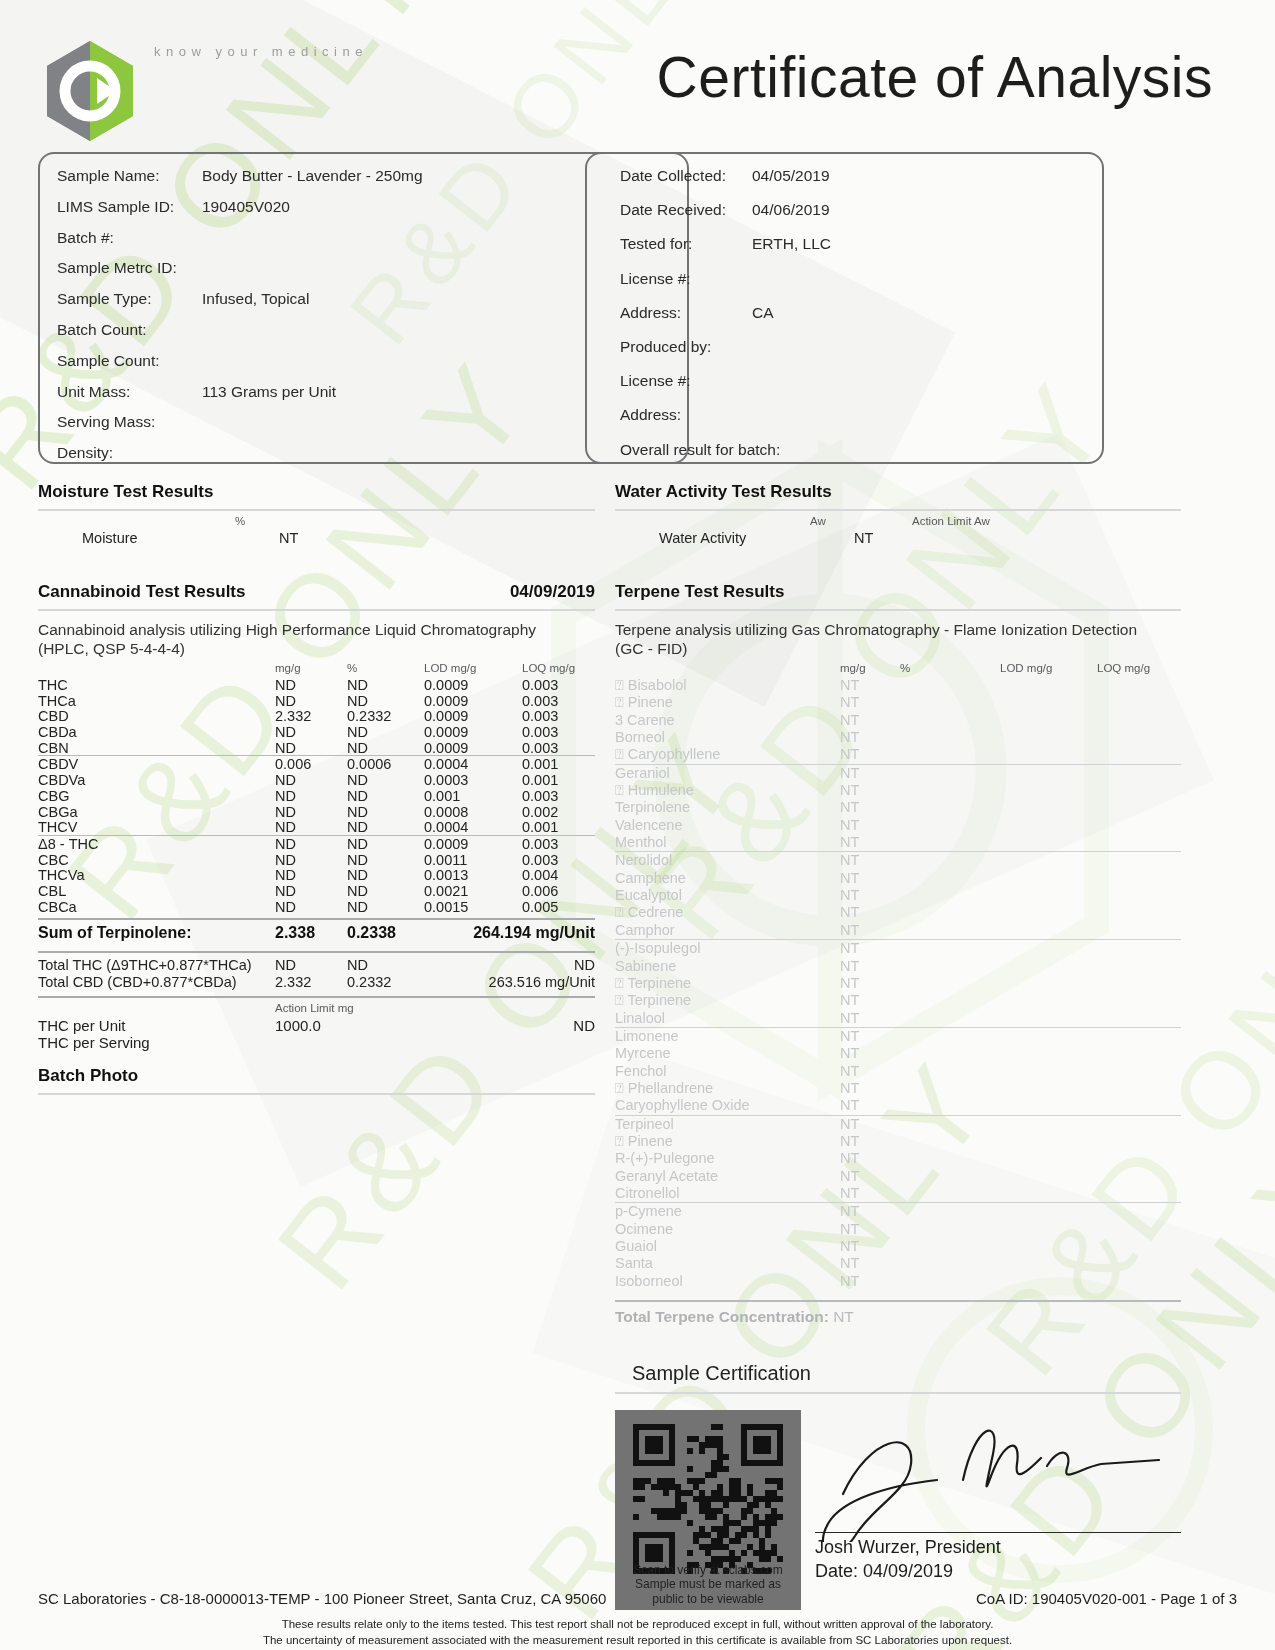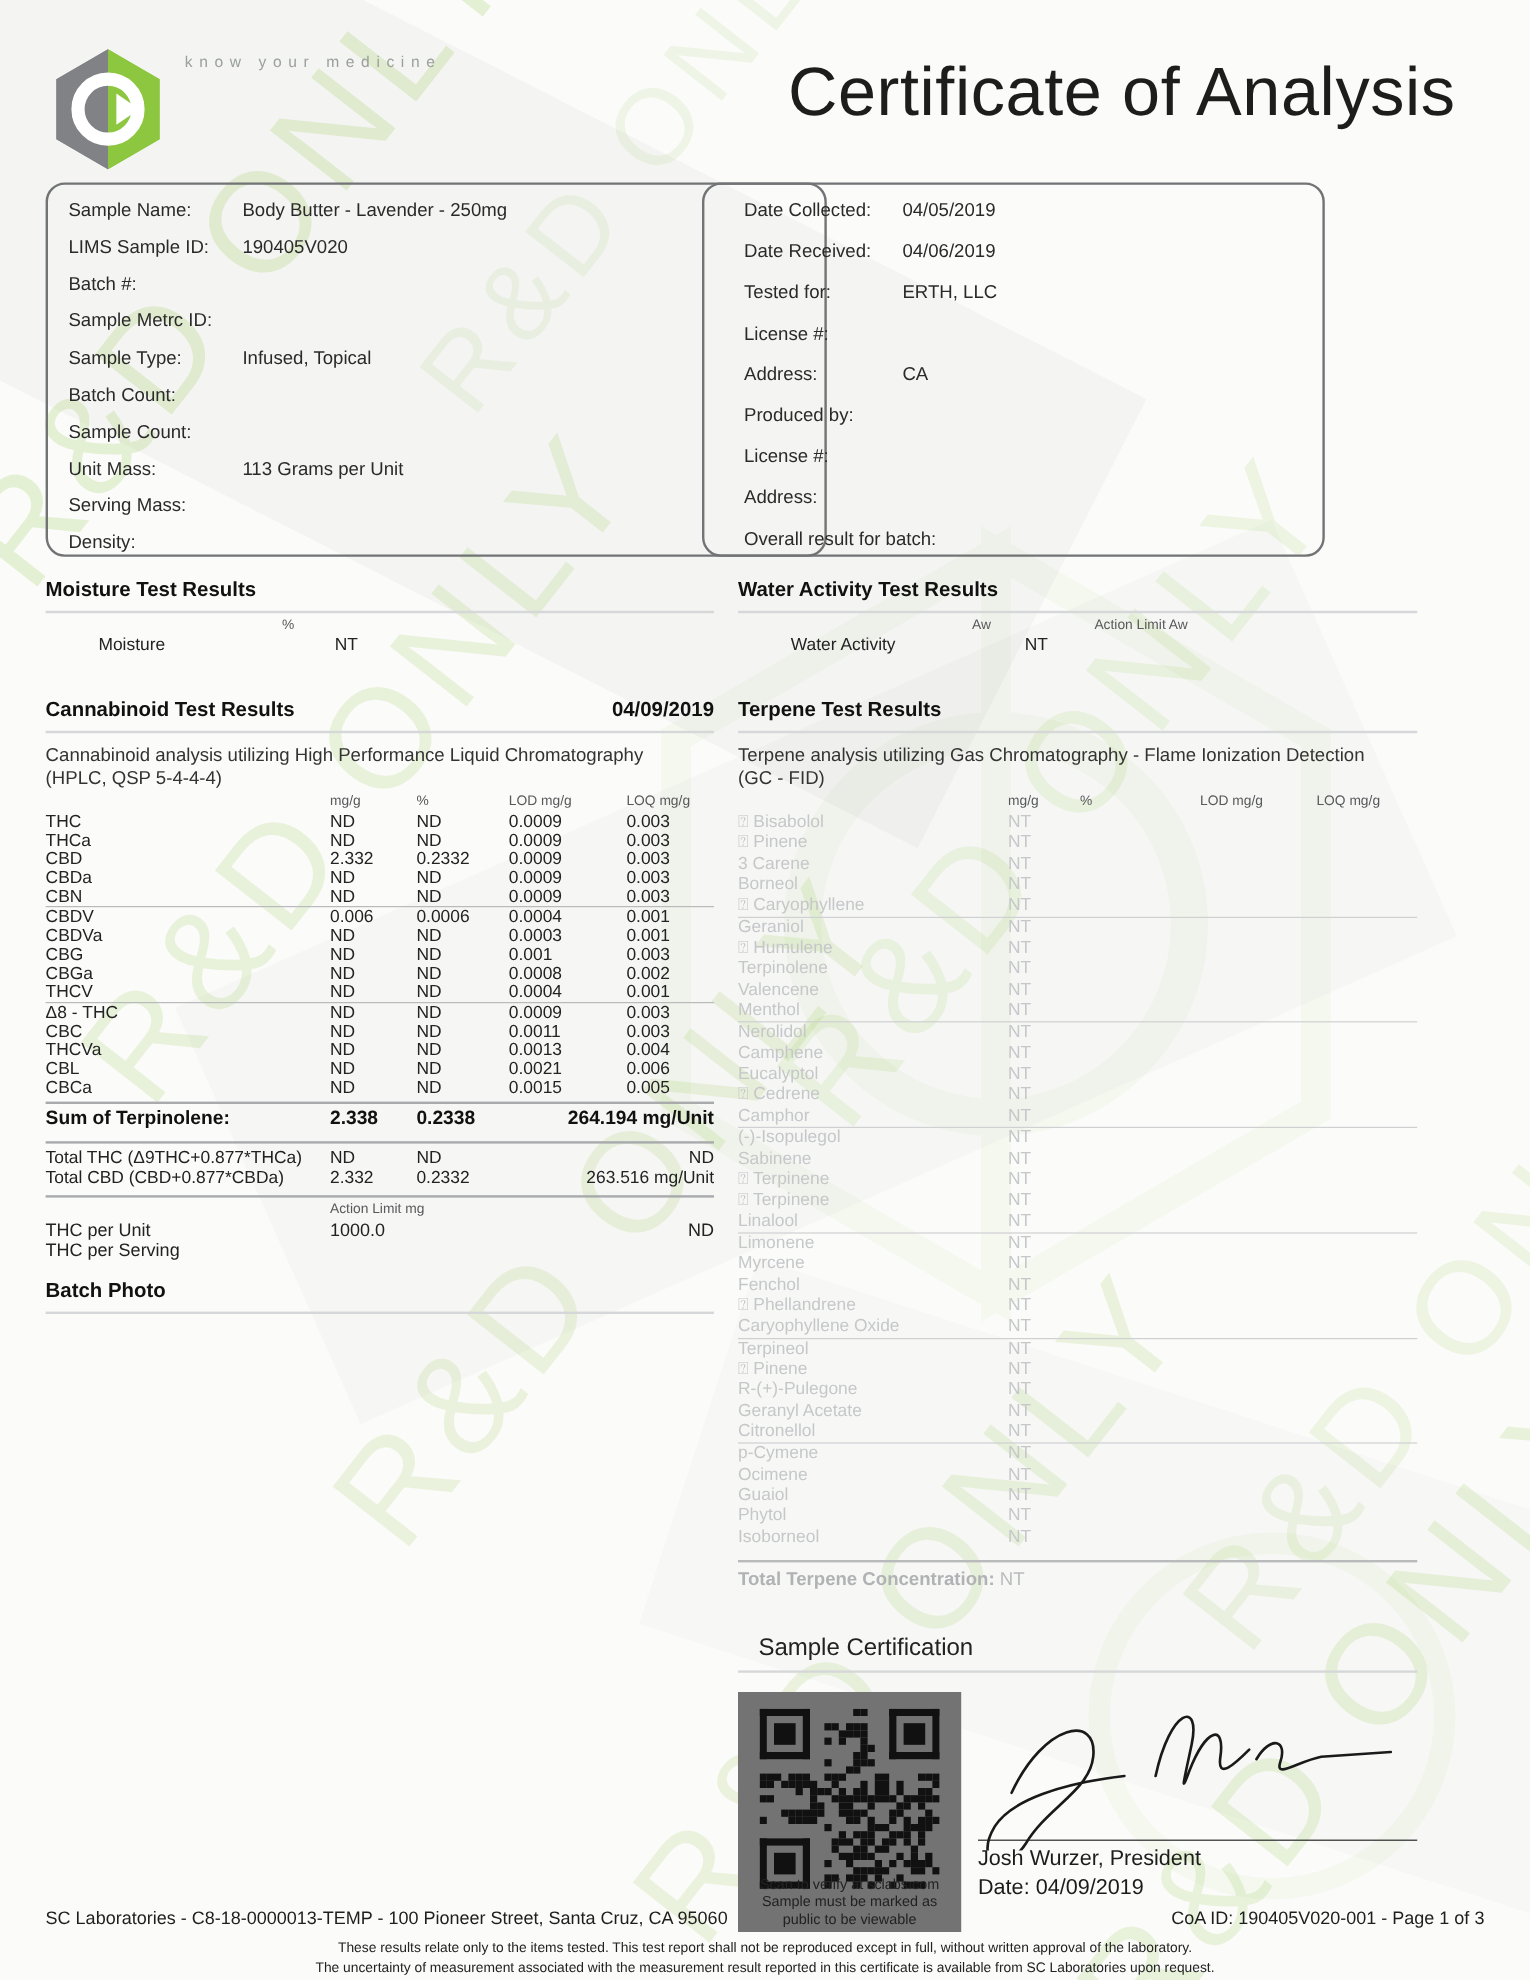--- a/index.html
+++ b/index.html
@@ -533,21 +533,21 @@
           </div>
           <div class="t-row">
             <span class="tn">Ocimene</span>
             <span class="tm2">NT</span>
           </div>
           <div class="t-row">
             <span class="tn">Guaiol</span>
             <span class="tm2">NT</span>
           </div>
           <div class="t-row">
-            <span class="tn">Phytol</span>
+            <span class="tn">Santa</span>
             <span class="tm2">NT</span>
           </div>
           <div class="t-row">
             <span class="tn">Isoborneol</span>
             <span class="tm2">NT</span>
           </div>
         </div>
       <div class="rule2" style="border-color:#b9babc;margin-top:10px;"></div>
       <div class="terp-total">
         <b>Total Terpene Concentration:</b>

